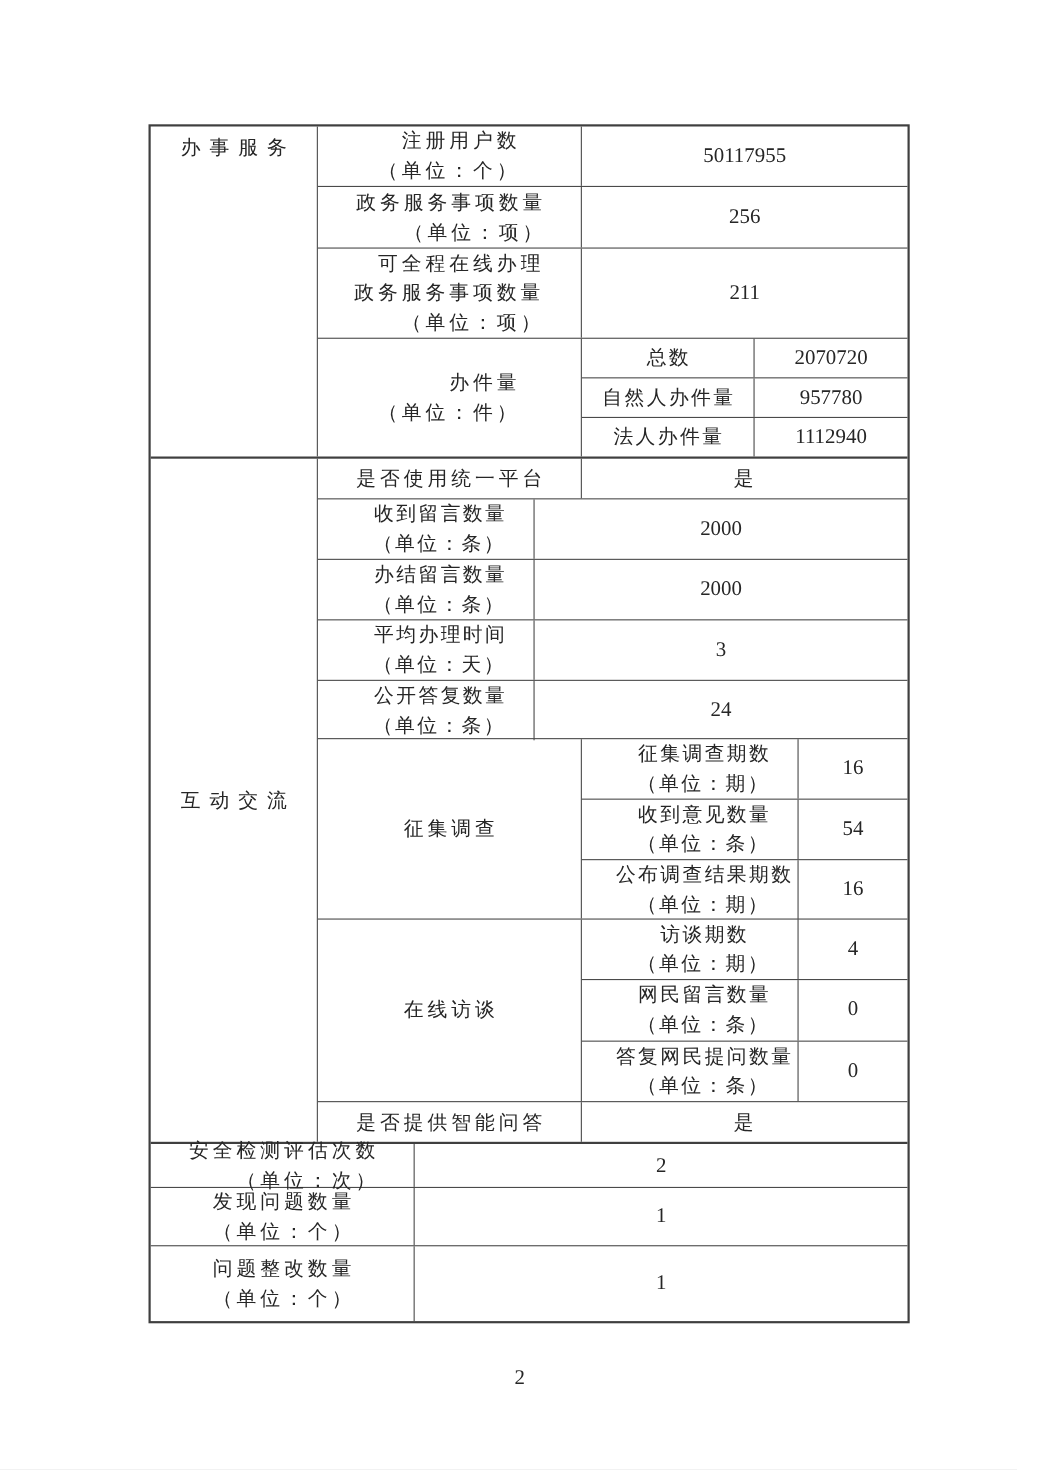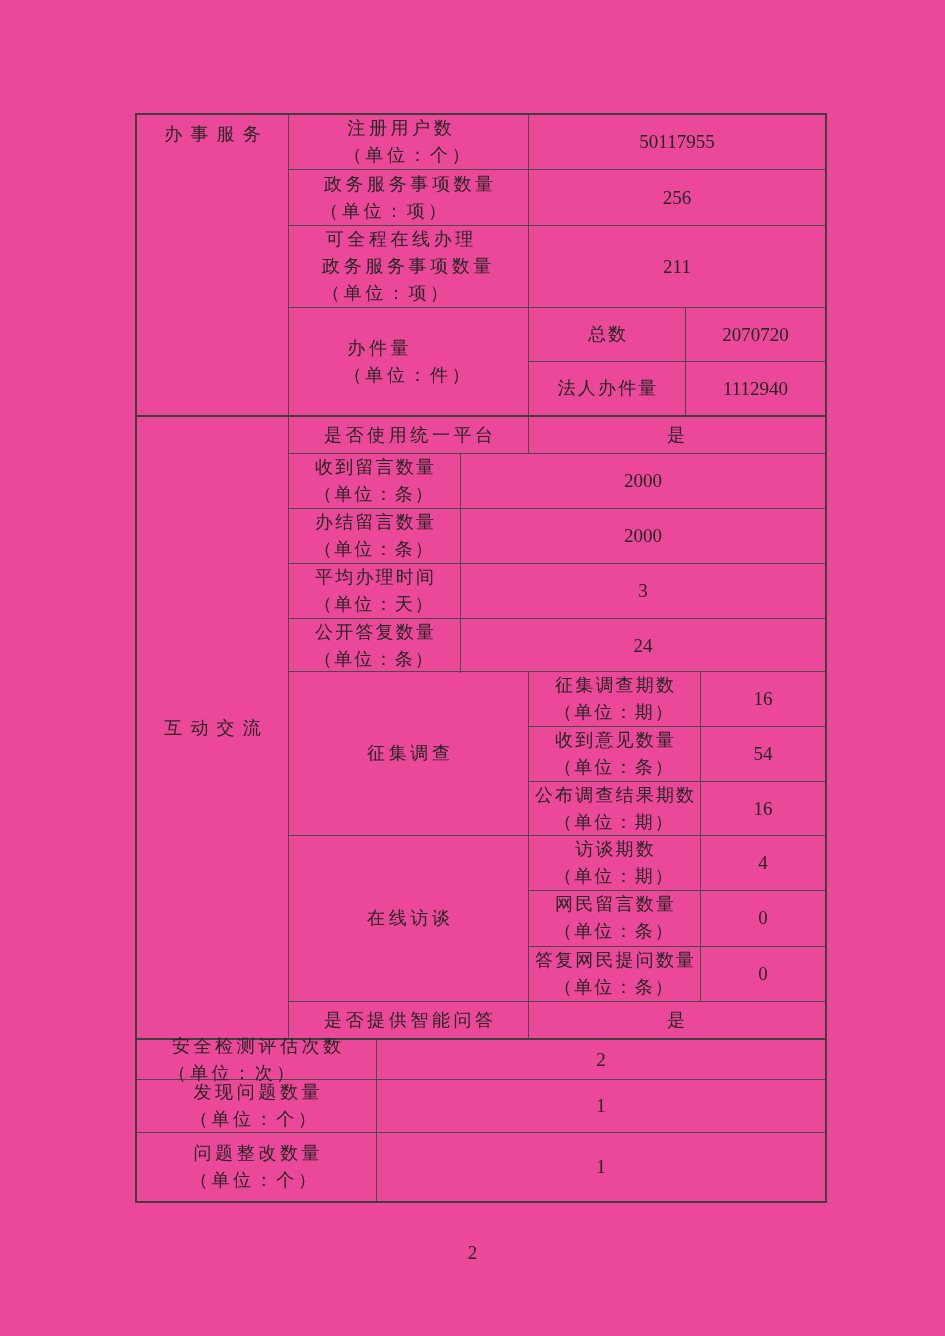--- a/index.html
+++ b/index.html
@@ -1,21 +1,21 @@
 <!DOCTYPE html>
 <html><head>
 <meta charset="utf-8">
 <style>
   * { margin: 0; padding: 0; box-sizing: border-box; }
   html, body { background: #e9e9e9; }
   .page {
     position: relative;
     width: 945px;
     height: 1336px;
-    background: #ec4899;
+    background: #ffffff;
     font-family: "Liberation Serif", "DejaVu Serif", serif;
     color: #262626;
     overflow: hidden;
   }
   .doc-table {
     position: absolute;
     left: 135px;
     top: 113px;
     width: 692px;
     height: 1090px;
@@ -38,21 +38,21 @@
   .cat.top { align-items: flex-start; padding-top: 7px; }
   .sec-body { flex: 1; display: flex; flex-direction: column; }
   .row { display: flex; border-bottom: 1px solid #4a4a4a; }
   .row:last-child { border-bottom: none; flex: 1; }
   .lbl {
     width: 240px;
     border-right: 1px solid #4a4a4a;
     display: flex;
     align-items: center;
     justify-content: center;
-    text-align: left;
+    text-align: right;
     font-size: 18px;
     line-height: 27px;
     letter-spacing: 0.2em;
     text-indent: 0.2em;
   }
   .val {
     flex: 1;
     display: flex;
     align-items: center;
     justify-content: center;
@@ -68,21 +68,21 @@
     display: flex;
     align-items: center;
     justify-content: center;
     text-align: center;
     font-size: 18px;
     line-height: 27px;
     letter-spacing: 0.12em;
     text-indent: 0.12em;
   }
   .w1 { width: 157px; }
-  .w2 { width: 172px; }
+  .w2 { width: 172px; margin-left: 25px; }
   .sval { flex: 1; display: flex; align-items: center; justify-content: center; font-size: 19px; }
   .page-num {
     position: absolute;
     top: 1242px;
     left: 0;
     width: 100%;
     text-align: center;
     font-size: 19px;
   }
 </style>
@@ -122,20 +122,26 @@
             </div>
           <div class="subs">
             <div class="srow">
               <div class="slbl w1">
                   <div>总数</div>
                 </div>
               <div class="sval">2070720</div>
             </div>
             <div class="srow">
               <div class="slbl w1">
+                  <div>自然人办件量</div>
+                </div>
+              <div class="sval">957780</div>
+            </div>
+            <div class="srow">
+              <div class="slbl w1">
                   <div>法人办件量</div>
                 </div>
               <div class="sval">1112940</div>
             </div>
           </div>
         </div>
       </div>
     </div>
 
     <div class="sec" style="height:623px">

